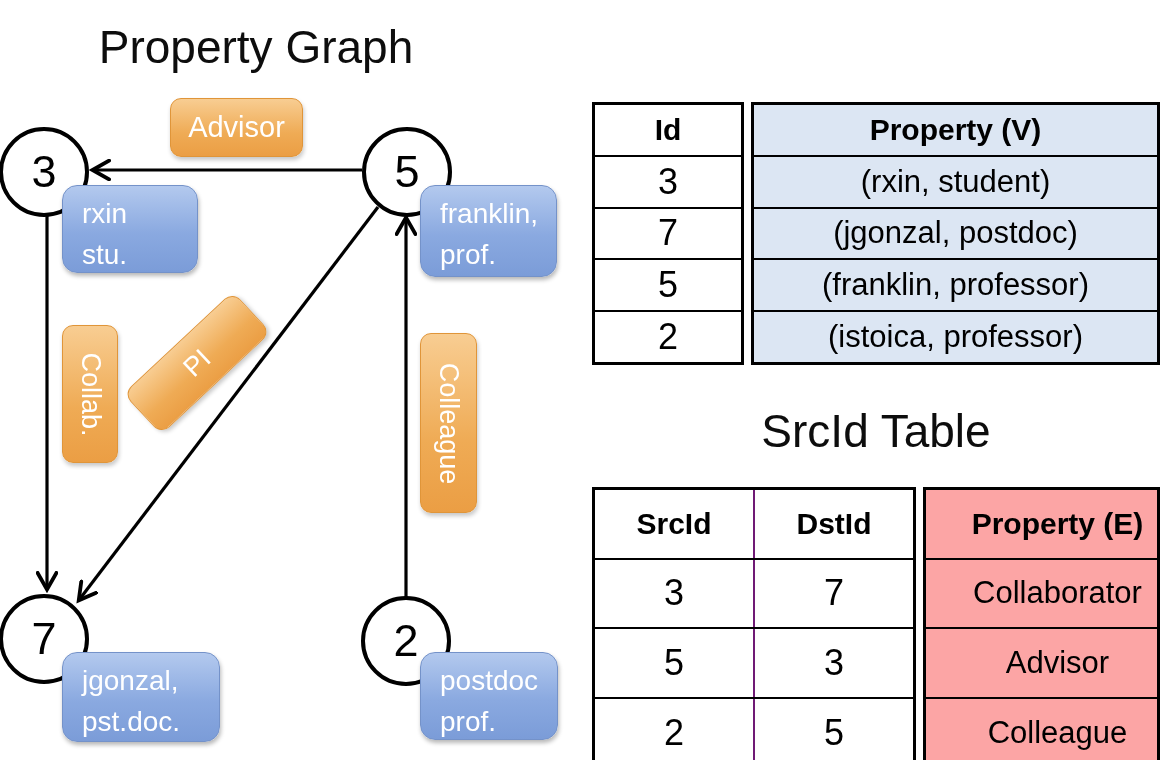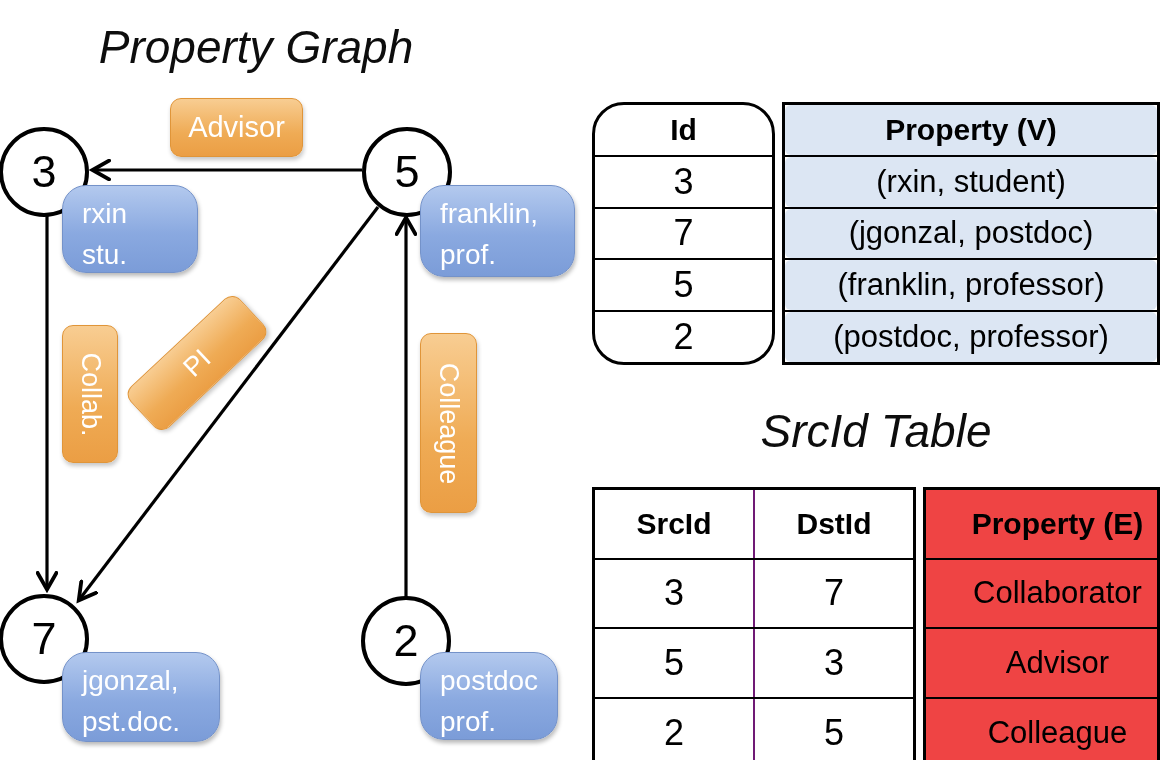--- a/index.html
+++ b/index.html
@@ -2,33 +2,33 @@
 <html><head>
 <meta charset="utf-8">
 <style>
   html,body{margin:0;padding:0;background:#fff;}
   #stage{
     position:relative;width:1170px;height:760px;background:#fff;overflow:hidden;
     font-family:"Liberation Sans",sans-serif;color:#000;
   }
   .title{
     position:absolute;text-align:center;font-size:46px;letter-spacing:0px;
-    color:#0d0d0d;white-space:nowrap;font-style:italic;
+    color:#0d0d0d;white-space:nowrap;
   }
   
   .node{
     position:absolute;width:90px;height:90px;border:4px solid #000;border-radius:50%;
     background:#fff;display:flex;align-items:center;justify-content:center;
     font-size:45px;box-sizing:border-box;z-index:1;
   }
   
   .vbox{
     position:absolute;z-index:3;box-sizing:border-box;
     background:linear-gradient(180deg,#b3c9ee 0%,#8aa9e0 55%,#7b9cd8 100%);
-    border:1px solid #7492c9;border-radius:24px;
+    border:1px solid #7492c9;border-radius:15px;
     box-shadow:1px 3px 4px rgba(0,0,0,0.28);
     color:#fff;font-size:28px;line-height:1.45;padding:8px 0 0 19px;
   }
   
   .ebox{
     position:absolute;z-index:3;box-sizing:border-box;
     background:linear-gradient(180deg,#f8cd92 0%,#efab55 60%,#eb9e44 100%);
     border:1px solid #e09539;border-radius:11px;
     box-shadow:1px 3px 4px rgba(0,0,0,0.22);
     color:#fff;font-size:27px;display:flex;align-items:center;justify-content:center;
@@ -45,22 +45,22 @@
   .subtbl .row:first-child{border-top:none;}
   .row .c{
     flex:1;display:flex;align-items:center;justify-content:center;
     border-left:2px solid #701a75;white-space:nowrap;
   }
   .row .c:first-child{border-left:none;}
   .hdr{font-weight:bold;font-size:30px;}
   .num{font-size:36px;}
   .txt{font-size:31px;}
   .gapL{margin-left:7px;}
-  .bg-blue .c{background:#dce6f3;border-radius:6px;}
-  .bg-peach .c{background:#ef4444;padding-left:32px;}
+  .bg-blue .c{background:#dce6f3;}
+  .bg-peach .c{background:#fca5a5;padding-left:32px;}
 </style>
 </head>
 <body>
 
 <div id="stage">
 
   <div class="title" style="left:16px;top:20px;width:480px;">Property Graph</div>
   <div class="title" style="left:592px;top:404px;width:568px;">SrcId Table</div>
 
   <svg id="edge-svg" width="585" height="760" viewBox="0 0 585 760">
@@ -77,21 +77,21 @@
 
   <div class="node" style="left:-1px;top:127px;">3</div>
   <div class="node" style="left:362px;top:127px;">5</div>
   <div class="node" style="left:-1px;top:594px;">7</div>
   <div class="node" style="left:361px;top:596px;">2</div>
 
   <div class="vbox" style="left:62px;top:185px;width:136px;height:88px;">
     <div>rxin</div>
     <div>stu.</div>
   </div>
-  <div class="vbox" style="left:420px;top:185px;width:155px;height:92px;">
+  <div class="vbox" style="left:420px;top:185px;width:137px;height:92px;">
     <div>franklin,</div>
     <div>prof.</div>
   </div>
   <div class="vbox" style="left:62px;top:652px;width:158px;height:90px;">
     <div>jgonzal,</div>
     <div>pst.doc.</div>
   </div>
   <div class="vbox" style="left:420px;top:652px;width:138px;height:88px;">
     <div>postdoc</div>
     <div>prof.</div>
@@ -104,21 +104,21 @@
     <span class="vtext">Collab.</span>
   </div>
   <div class="ebox" style="left:122px;top:335px;width:150px;height:56px;transform:rotate(-43deg);">
     <span>PI</span>
   </div>
   <div class="ebox" style="left:420px;top:333px;width:57px;height:180px;">
     <span class="vtext">Colleague</span>
   </div>
 
   <div class="tbl" style="left:592px;top:102px;width:568px;height:263px;">
-    <div class="subtbl" style="width:183px;border-radius:32px;">
+    <div class="subtbl" style="width:152px;">
       <div class="row">
         <div class="c hdr">Id</div>
       </div>
       <div class="row">
         <div class="c num">3</div>
       </div>
       <div class="row">
         <div class="c num">7</div>
       </div>
       <div class="row">
@@ -135,21 +135,21 @@
       <div class="row">
         <div class="c txt">(rxin, student)</div>
       </div>
       <div class="row">
         <div class="c txt">(jgonzal, postdoc)</div>
       </div>
       <div class="row">
         <div class="c txt">(franklin, professor)</div>
       </div>
       <div class="row">
-        <div class="c txt">(postdoc, professor)</div>
+        <div class="c txt">(istoica, professor)</div>
       </div>
     </div>
   </div>
 
   <div class="tbl" style="left:592px;top:487px;width:568px;height:352px;">
     <div class="subtbl" style="width:324px;">
       <div class="row">
         <div class="c hdr">SrcId</div>
         <div class="c hdr">DstId</div>
       </div>

